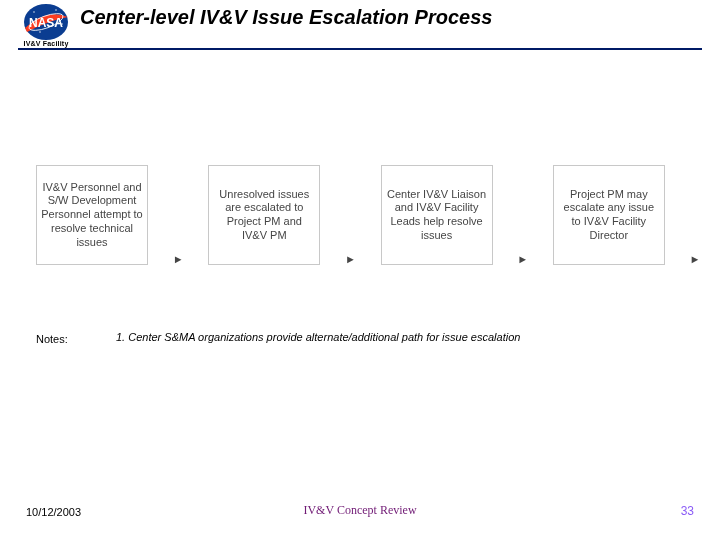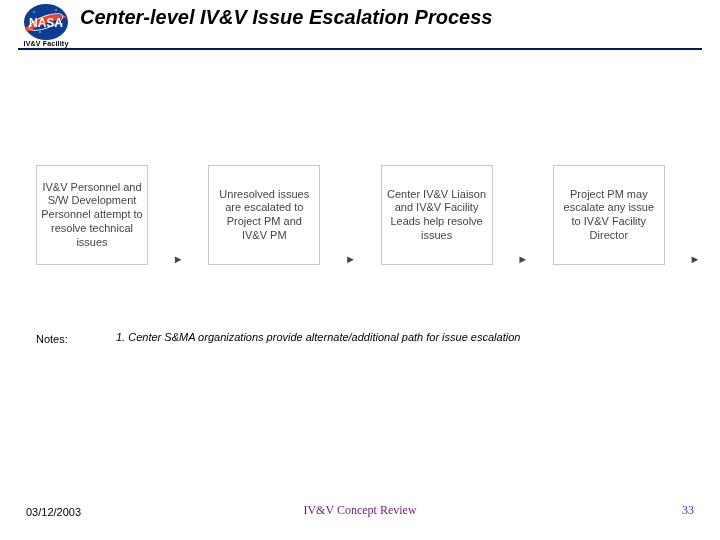--- a/index.html
+++ b/index.html
@@ -132,22 +132,22 @@
     text-align: center;
     font-size: 12px;
     font-family: "Times New Roman", Times, serif;
     color: #701a75;
   }
   .footer-page {
     position: absolute;
     right: 26px;
     bottom: 22px;
     font-size: 12px;
-    font-family: Liberation Serif, serif;
-    color: #4c1d95;
+    font-family: Liberation Sans, sans-serif;
+    color: #8b5cf6;
   }
 </style>
 </head>
 <body>
 
 <div class="slide">
 
   <div class="header">
     <div class="logo-wrap">
       <div class="nasa-meatball">
@@ -187,17 +187,17 @@
       </div>
   </div>
 
   <div class="notes-row">
     <div class="notes-label">Notes:</div>
     <div class="notes-body">
       <div>1. Center S&amp;MA organizations provide alternate/additional path for issue escalation</div>
     </div>
   </div>
 
-  <div class="footer-date">03/12/2003</div>
+  <div class="footer-date">10/12/2003</div>
   <div class="footer-center">IV&amp;V Concept Review</div>
   <div class="footer-page">33</div>
 
 </div>
 
 </body></html>

